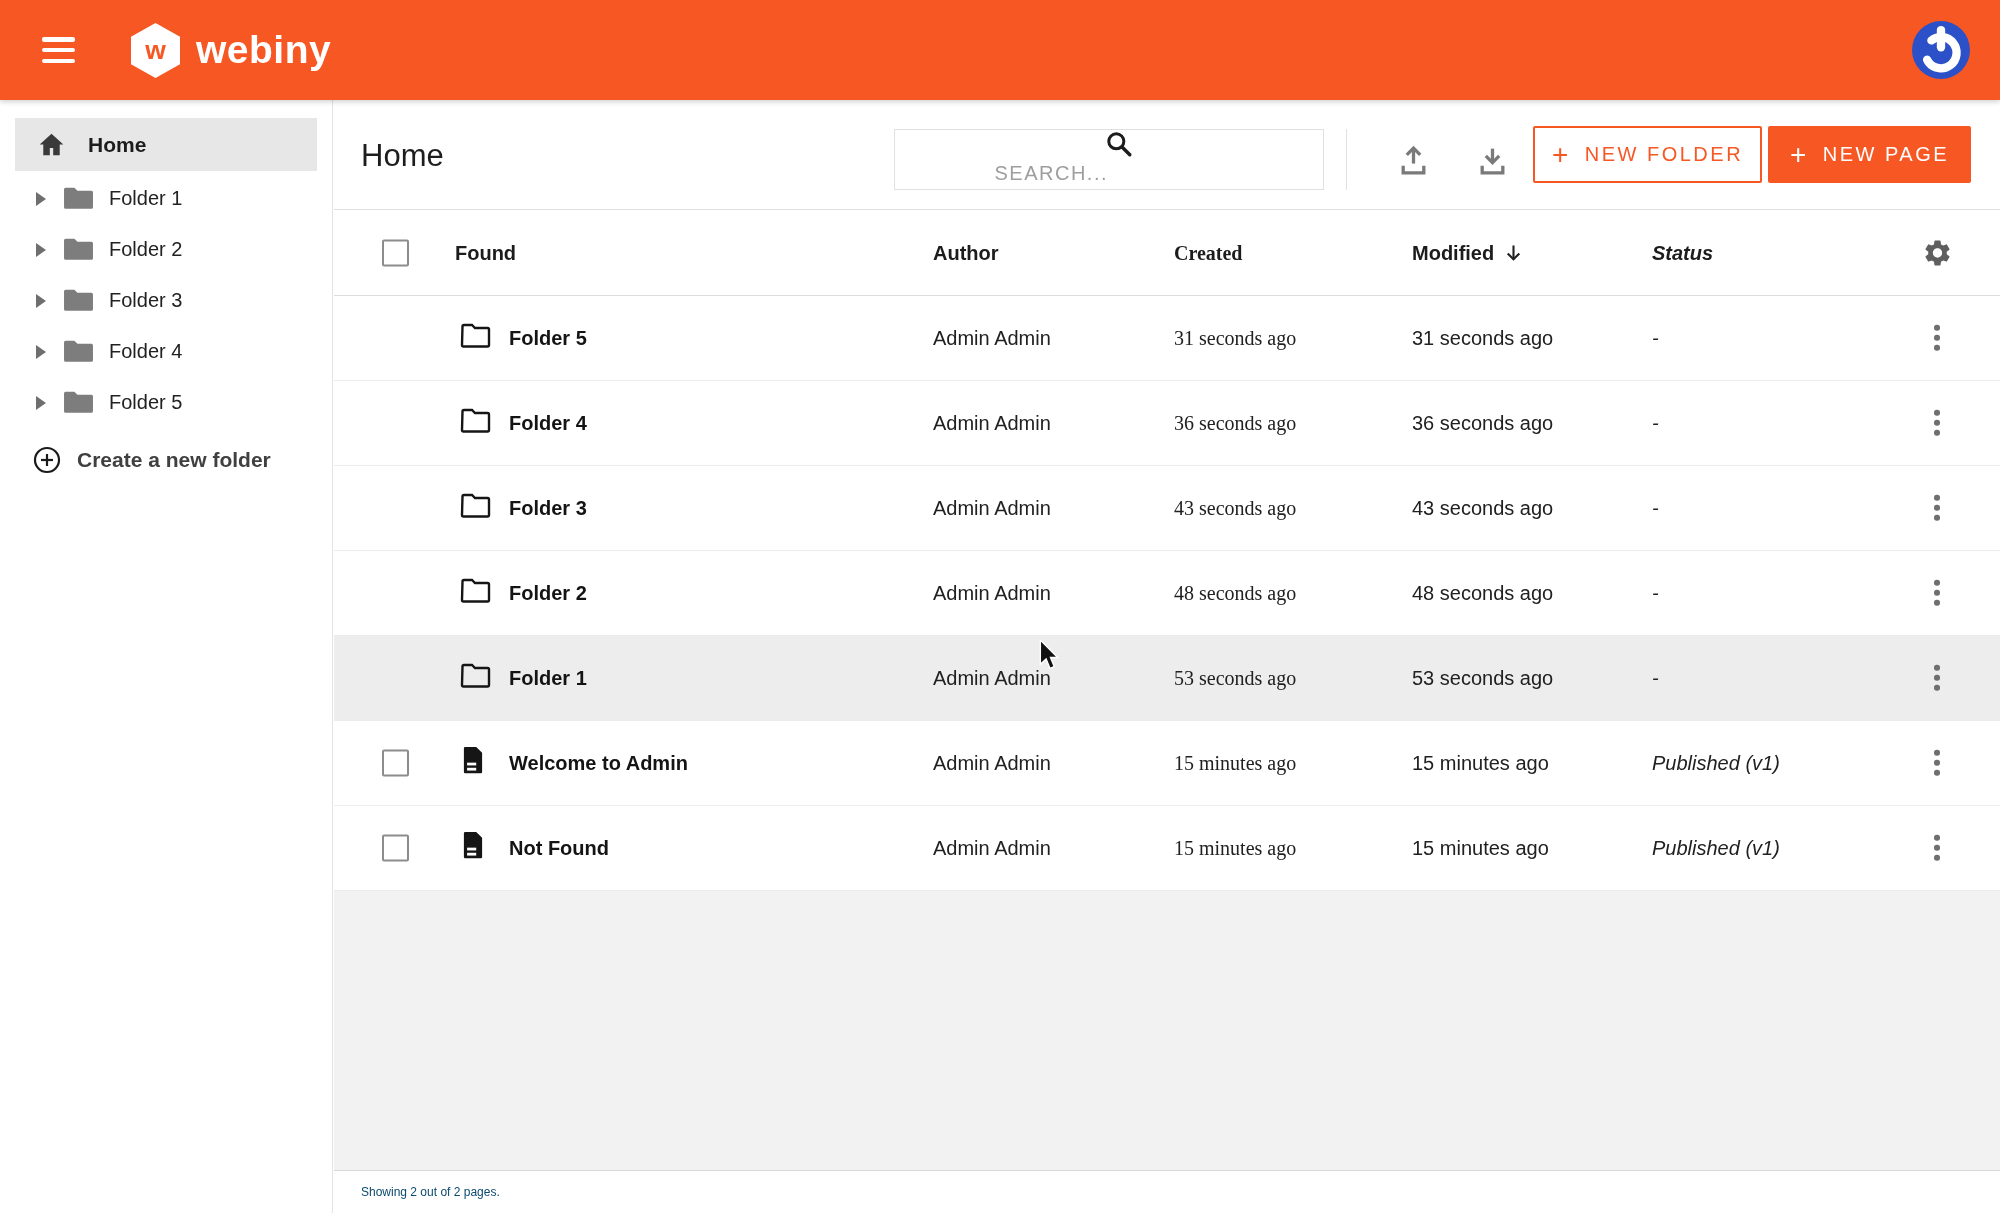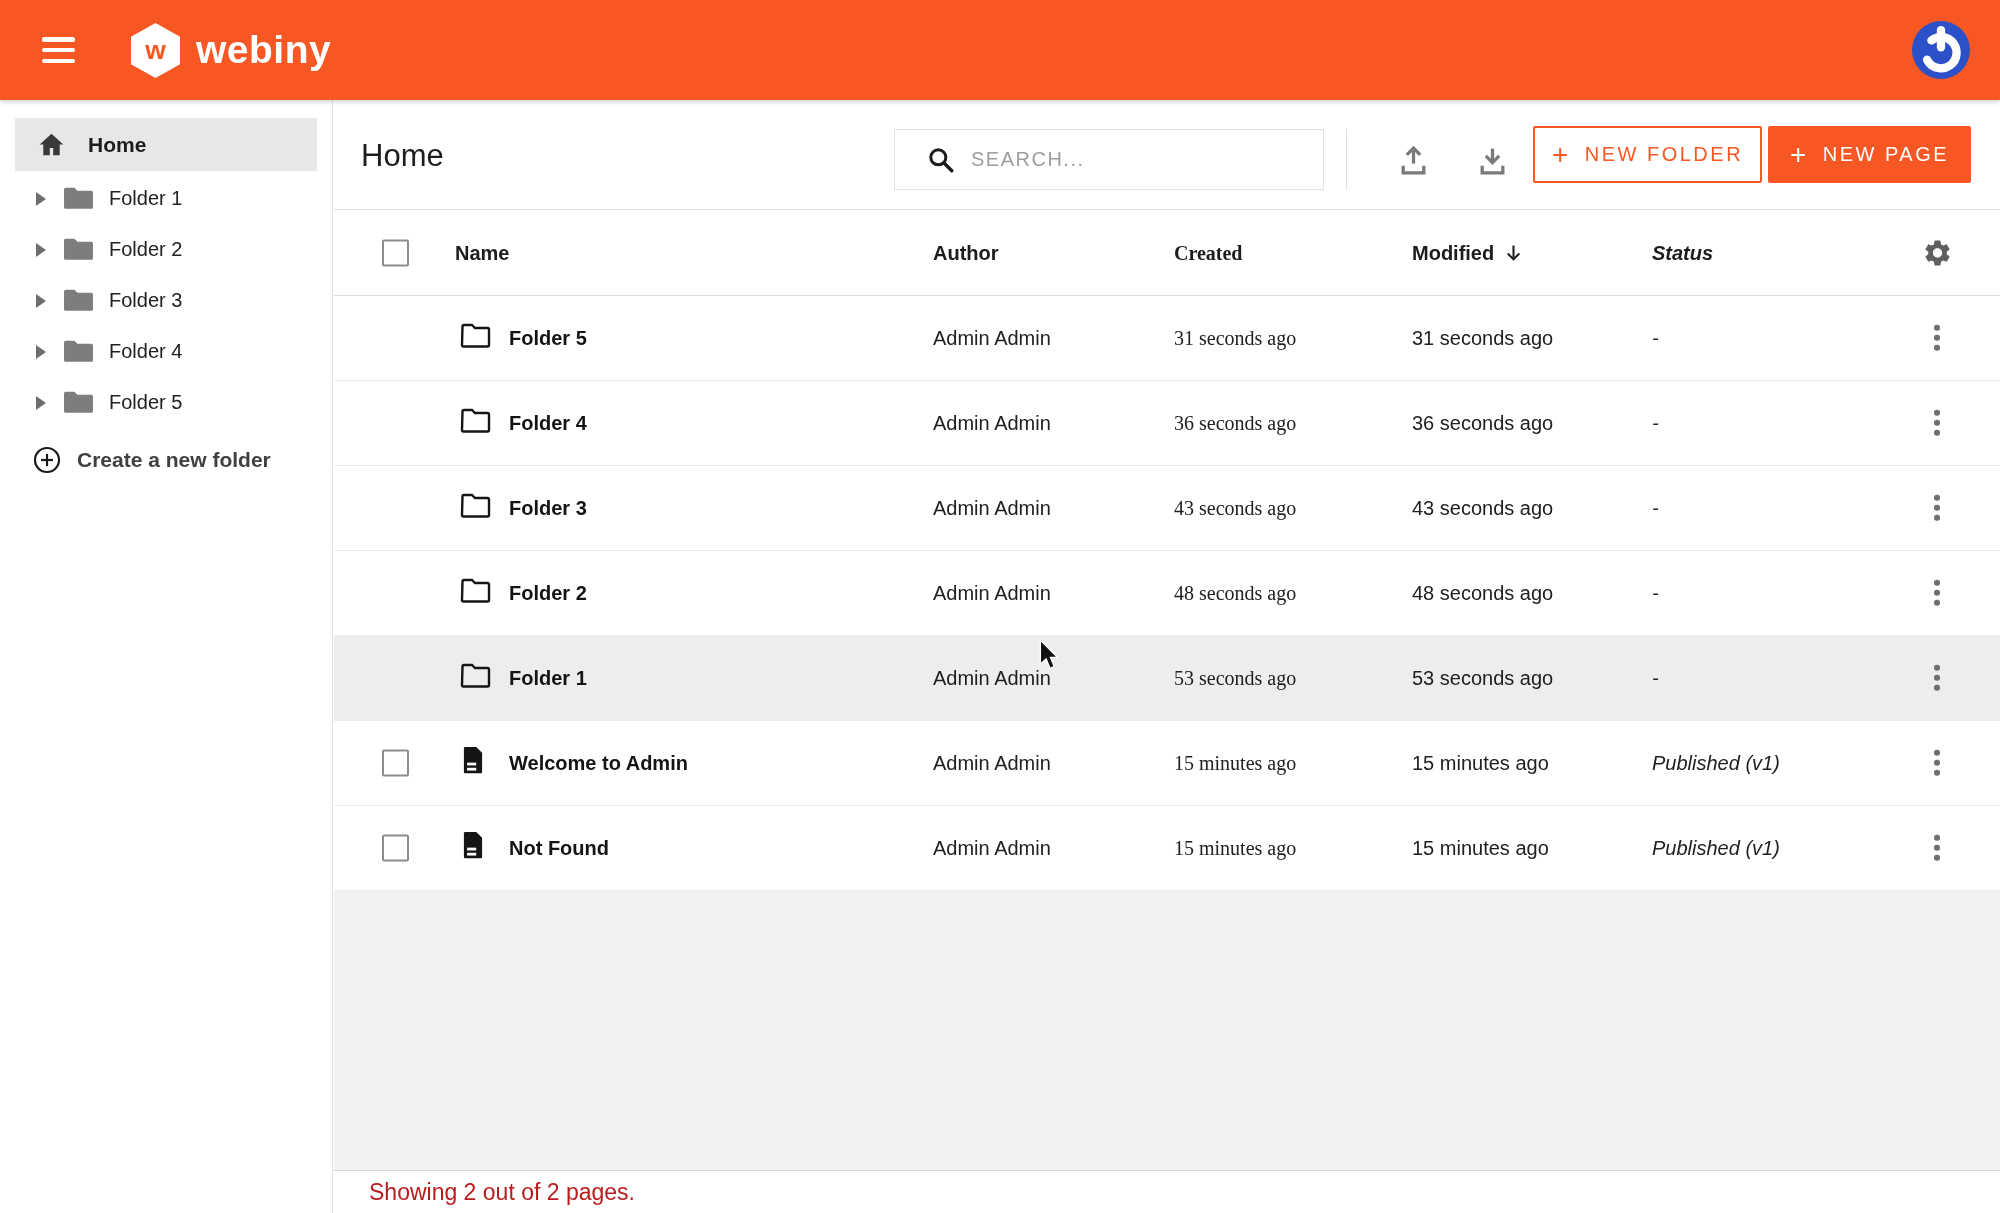--- a/index.html
+++ b/index.html
@@ -34,21 +34,21 @@
   .side-create { height:51px; margin-top:6px; display:flex; align-items:center; padding-left:33px; cursor:pointer; }
   .side-create .label { font-weight:bold; font-size:21px; margin-left:16px; color:#404040; }
 
   
   .main { position:absolute; left:334px; top:100px; width:1666px; height:1113px; background:#fff;
           display:flex; flex-direction:column; }
 
   .page-header { position:relative; height:110px; flex:0 0 auto; border-bottom:1px solid #e0e0e0; }
   .page-title { position:absolute; left:27px; top:38px; font-size:31px; color:#1d1d1d; }
   .searchbox { position:absolute; left:560px; top:29px; width:430px; height:61px;
-               border:1px solid #e1e1e1; background:#fff; display:flex; align-items:center; padding-left:32px; }
+               border:1px solid #e1e1e1; background:#fff; display:flex; align-items:center; padding-left:20px;flex-direction:column; }
   .searchbox input { border:none; outline:none; flex:1; height:100%; font-family:"Liberation Sans",sans-serif;
                      font-size:20px; letter-spacing:1.5px; color:#424242; margin-left:16px; background:transparent; }
   .searchbox input::placeholder { color:#9e9e9e; }
   .vdivider { position:absolute; left:1012px; top:29px; width:1px; height:61px; background:#e0e0e0; }
   .iconbtn { position:absolute; top:42px; width:36px; height:36px; display:flex; align-items:center;
              justify-content:center; cursor:pointer; }
   .iconbtn.upload { left:1061px; }
   .iconbtn.download { left:1140px; }
   .btn { position:absolute; top:26px; height:57px; display:flex; align-items:center; justify-content:center;
          font-size:20px; letter-spacing:2.5px; cursor:pointer; border-radius:2px; }
@@ -68,21 +68,21 @@
   .c-modified-h { left:1078px; display:flex; align-items:center; }
   .c-modified-h svg { margin-left:10px; }
   .th { font-weight:bold; color:#1c1c1c; }
   .checkbox { display:block; width:27px; height:27px; border:2.5px solid #8c8c8c; border-radius:2px;
               background:#fff; cursor:pointer; }
   .kebab { display:flex; flex-direction:column; align-items:center; cursor:pointer; padding:4px; }
   .kebab i { width:5.5px; height:5.5px; border-radius:50%; background:#6f6f6f; margin:2.3px 0; }
 
   .filler { flex:1 1 auto; background:#f2f2f2; }
   .footer { flex:0 0 43px; background:#fff; border-top:1px solid #d8d8d8; display:flex; align-items:center; }
-  .footer span { margin-left:35px; font-size:23px; color:#b91c1c; }
+  .footer span { margin-left:27px; font-size:12px; color:#0c4a6e; }
 
   .cursor { position:absolute; left:1036px; top:640px; z-index:9; pointer-events:none; }
 </style>
 </head>
 <body>
 
 <div class="app">
 
   <div class="topbar">
     <div class="hamburger">
@@ -202,21 +202,21 @@
       <div class="btn btn-solid">
         <span class="plus">+</span>
         <span>NEW PAGE</span>
       </div>
     </div>
 
     <div class="thead">
       <span class="cell c-check">
           <span class="checkbox"></span>
         </span>
-      <span class="cell c-name-h th">Name</span>
+      <span class="cell c-name-h th">Found</span>
       <span class="cell c-author th">Author</span>
       <span class="cell c-created th">Created</span>
       <span class="cell c-modified-h th">
         <span>Modified</span>
         <svg width="19" height="19" viewBox="0 0 18 18">
           <line x1="9" y1="2" x2="9" y2="15" stroke="#212121" stroke-width="2"></line>
           <path d="M3.5 9.5 L9 15 L14.5 9.5" fill="none" stroke="#212121" stroke-width="2"></path>
         </svg>
       </span>
       <span class="cell c-status th">Status</span>

